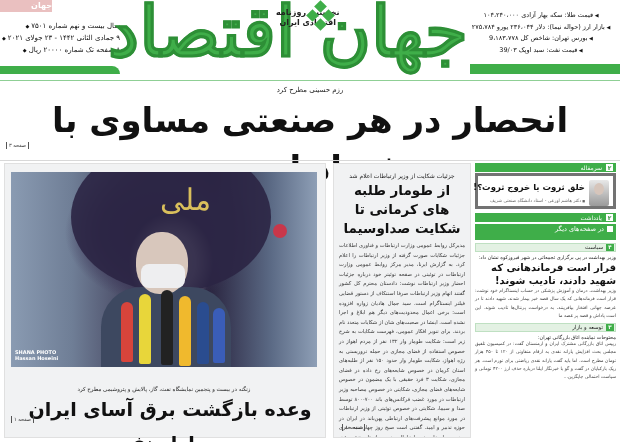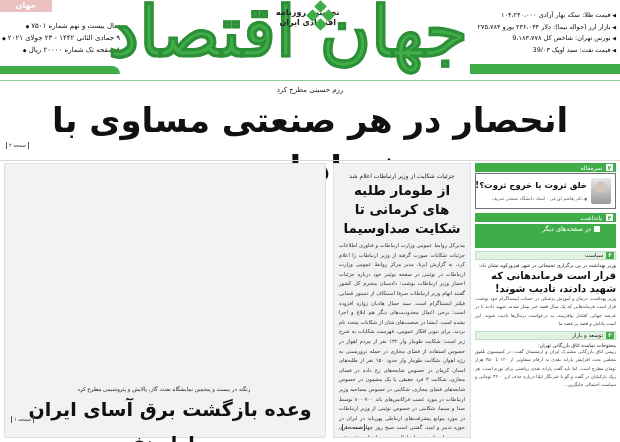--- a/index.html
+++ b/index.html
@@ -4,28 +4,28 @@
 <style>
   * { box-sizing: border-box; margin: 0; padding: 0; }
   html, body { width: 620px; height: 442px; overflow: hidden; background: #ffffff; }
   body { font-family: "DejaVu Sans", sans-serif; color: #111; position: relative; }
 
   
   .masthead { position: absolute; left: 0; top: 0; width: 620px; height: 78px; background: #fff; }
   .mast-left { position: absolute; left: 2px; top: 20px; width: 118px; direction: rtl; text-align: right; }
   .mast-left .line { font-size: 7px; line-height: 12px; white-space: nowrap; color: #111; }
   .mast-left .line::after { content: "◆"; font-size: 5px; margin-right: 2px; }
-  .badge-red { position: absolute; left: 0; top: 0; width: 52px; height: 12px; background: #e7b6b6; color: #fff; font-size: 8px; font-weight: bold; direction: rtl; text-align: center; line-height: 12px; opacity: .85; }
+  .badge-red { position: absolute; left: 0; top: 0; width: 52px; height: 12px; background: #e7b6b6; color: #fff; font-size: 8px; font-weight: bold; direction: rtl; text-align: right; line-height: 12px; opacity: .85; }
   .logo { position: absolute; left: 108px; top: 0; width: 360px; height: 72px; }
   .logo-text { position: absolute; right: 0; top: -10px; font-family: "DejaVu Serif", serif; font-size: 70px; font-weight: bold; color: #3fae49; letter-spacing: -4px; direction: rtl; white-space: nowrap; -webkit-text-stroke: 1px #2d8f36; }
   .tagline { position: absolute; left: 168px; top: 8px; direction: rtl; text-align: center; font-size: 8px; font-weight: bold; line-height: 10px; color: #222; }
   .diamonds { position: absolute; left: 198px; top: 2px; width: 30px; height: 30px; }
   .diamond { position: absolute; width: 9px; height: 9px; background: #3fae49; transform: rotate(45deg); }
   .mast-right { position: absolute; right: 4px; top: 10px; width: 150px; direction: rtl; text-align: right; }
-  .mast-right .line { font-size: 6.5px; line-height: 11.5px; white-space: nowrap; color: #111; }
+  .mast-right .line { font-size: 6.5px; line-height: 11.5px; white-space: nowrap; color: #111; text-align: center; }
   .mast-right .line::before { content: "◀ "; font-size: 5px; }
   .green-bar-left { position: absolute; left: 0; top: 66px; width: 120px; height: 8px; background: #3fae49; border-radius: 0 8px 0 0; }
   .green-bar-right { position: absolute; right: 0; top: 64px; width: 150px; height: 10px; background: #3fae49; }
   .mast-rule { position: absolute; left: 0; top: 80px; width: 620px; height: 1px; background: #8fcf95; }
 
   
   .kicker { position: absolute; left: 0; top: 86px; width: 620px; text-align: center; direction: rtl; font-size: 7px; color: #222; }
   .headline { position: absolute; left: 30px; top: 96px; width: 560px; text-align: center; direction: rtl; font-family: "DejaVu Sans", sans-serif; font-size: 34px; font-weight: 900; letter-spacing: -1px; color: #111; line-height: 48px; }
   .page-ref { font-size: 5px; color: #333; border-left: 1px solid #555; border-right: 1px solid #555; padding: 0 2px; direction: rtl; display: inline-block; line-height: 7px; }
   .page-ref.main { position: absolute; left: 6px; top: 142px; }
@@ -55,27 +55,27 @@
   .mid-col { position: absolute; left: 333px; top: 163px; width: 138px; height: 275px; background: #f1f2f3; border: 1px solid #e0e0e0; padding: 4px 5px; direction: rtl; text-align: right; overflow: hidden; }
   .mid-kicker { font-size: 6px; text-align: center; color: #222; margin-top: 4px; }
   .mid-headline { font-size: 13.5px; font-weight: 900; text-align: center; line-height: 19px; margin-top: 2px; color: #111; letter-spacing: -0.3px; }
   .mid-body { font-size: 5.2px; line-height: 9.6px; color: #333; margin-top: 3px; text-align: justify; }
   .page-ref.mid-ref { position: absolute; left: 8px; bottom: 6px; }
 
   
   .right-col { position: absolute; left: 475px; top: 163px; width: 141px; height: 275px; direction: rtl; text-align: right; }
   .sec-bar { height: 9px; background: #3fae49; color: #fff; font-size: 6px; line-height: 9px; padding-right: 2px; position: relative; }
   .sec-bar .num { display: inline-block; width: 9px; height: 9px; background: #fff; color: #2d8f36; text-align: center; font-weight: bold; margin-left: 3px; border: 1px solid #3fae49; line-height: 7px; }
-  .op-box { border: 1px solid #737373; background: #fff; height: 36px; position: relative; margin: 1px 0 4px; }
+  .op-box { border: 3px solid #737373; background: #fff; height: 36px; position: relative; margin: 1px 0 4px; }
   .op-photo { position: absolute; right: 4px; top: 4px; width: 20px; height: 26px; background: linear-gradient(180deg, #e8e8e8 0%, #c8c8c8 40%, #9a9a9a 100%); border-radius: 2px; }
   .op-photo::before { content: ""; position: absolute; left: 5px; top: 3px; width: 10px; height: 12px; border-radius: 50%; background: #d6c5bb; }
   .op-title { position: absolute; right: 28px; top: 6px; font-size: 8.5px; font-weight: bold; color: #111; white-space: nowrap; }
   .op-author { position: absolute; right: 28px; top: 22px; font-size: 4.5px; color: #666; white-space: nowrap; }
   .op-author::before { content: "■ "; font-size: 3px; }
-  .other-pages { height: 24px; background: #3fae49; color: #fff; font-size: 6.5px; line-height: 10px; padding-right: 16px; margin-top: 2px; }
+  .other-pages { height: 16px; background: #3fae49; color: #fff; font-size: 6.5px; line-height: 10px; padding-right: 3px; margin-top: 2px; }
   .other-pages .sq { display: inline-block; width: 6px; height: 6px; background: #fff; margin-left: 3px; vertical-align: middle; }
   .sub-bar { height: 9px; background: #e3f1e3; border: 1px solid #bfe0c2; font-size: 5.5px; line-height: 7px; padding-right: 1px; margin-top: 3px; color: #222; }
   .sub-bar .num { display: inline-block; width: 8px; height: 7px; background: #3fae49; color: #fff; text-align: center; font-weight: bold; margin-left: 3px; }
   .r-kicker { font-size: 5px; color: #222; margin-top: 2px; }
   .r-headline { font-size: 10px; font-weight: 900; line-height: 13px; color: #111; margin-top: 1px; }
   .r-body { font-size: 4.6px; line-height: 8.3px; color: #444; text-align: justify; }
 </style>
 </head>
 <body>
 
@@ -111,20 +111,40 @@
   <div class="green-bar-right"></div>
 </div>
 <div class="mast-rule"></div>
 
 <div class="kicker">رزم حسینی مطرح کرد</div>
 <div class="headline">انحصار در هر صنعتی مساوی با فساد است</div>
 <span class="page-ref main">صفحه ۳</span>
 <div class="section-rule"></div>
 
 <div class="photo-panel">
+  <div class="photo">
+    <div class="arch"></div>
+    <div class="calli">ملی</div>
+    <div class="redlight"></div>
+    <div class="person">
+      <div class="body"></div>
+      <div class="head"></div>
+      <div class="mask"></div>
+      <div class="mic" style="left:20px;top:70px;height:60px;background:#d8443b;"></div>
+      <div class="mic" style="left:38px;top:62px;height:70px;background:#e8d63a;"></div>
+      <div class="mic" style="left:60px;top:58px;height:75px;background:#222;"></div>
+      <div class="mic" style="left:78px;top:64px;height:70px;background:#f0b92d;"></div>
+      <div class="mic" style="left:96px;top:70px;height:62px;background:#2a4c8f;"></div>
+      <div class="mic" style="left:112px;top:76px;height:55px;background:#3a5db8;"></div>
+    </div>
+    <div class="credit">
+      <div>SHANA PHOTO</div>
+      <div>Hassan Hoseini</div>
+    </div>
+  </div>
   <div class="photo-kicker">زنگنه در بیست و پنجمین نمایشگاه نفت، گاز، پالایش و پتروشیمی مطرح کرد</div>
   <div class="photo-headline">وعده بازگشت برق آسای ایران به بازار نفت</div>
   <span class="page-ref photo-ref">صفحه ۱</span>
 </div>
 
 <div class="mid-col">
   <div class="mid-kicker">جزئیات شکایت از وزیر ارتباطات اعلام شد</div>
   <div class="mid-headline">از طومار طلبه های کرمانی تا شکایت صداوسیما</div>
   <div class="mid-body">مدیرکل روابط عمومی وزارت ارتباطات و فناوری اطلاعات جزئیات شکایات صورت گرفته از وزیر ارتباطات را اعلام کرد. به گزارش ایرنا، مدیر مرکز روابط عمومی وزارت ارتباطات در توئیتی در صفحه توئیتر خود درباره جزئیات احضار وزیر ارتباطات نوشت: دادستان محترم کل کشور گفتند اتهام وزیر ارتباطات صرفا استنکاف از دستور قضایی فیلتر اینستاگرام است. سید جمال هادیان زواره افزوده است: برخی اعمال محدودیت‌های دیگر هم ابلاغ و اجرا نشده است. اینشا در صحبت‌های شان از شکایات متعدد نام بردند. برای تنویر افکار عمومی، فهرست شکایات به شرح زیر است: شکایت طومار وار ۱۳۲ نفر از مردم اهواز در خصوص استفاده از فضای مجازی در حمله تروریستی به رژه اهواز، شکایت طومار وار حدود ۱۵۰ نفر از طلبه‌های استان کرمان در خصوص شایعه‌های رخ داده در فضای مجازی، شکایت ۳ فرد حقیقی با یک مضمون در خصوص شایعه‌های فضای مجازی، شکایتی در خصوص مصاحبه وزیر ارتباطات در مورد غضب فرکانس‌های باند ۷۰۰-۸۰۰ توسط صدا و سیما، شکایتی در خصوص توئیتی از وزیر ارتباطات در مورد موانع پیشرفت‌های ارتباطی پهن‌باند در ایران در حوزه تدبیر و امید. گفتنی است صبح روز چهارشنبه خبری مبنی بر احضار وزیر ارتباطات در رسانه‌ها منتشر شد. خبری که حکایت از اعلام جرائم متعدد توسط دادستان کل کشور علیه وزیر ارتباطات داشت. در متن این خبر آمده بود که محمدجواد آذری جهرمی به دلیل استنکاف از اجرای ارائه قضایی در مورد فیلتر کردن اینستاگرام طی حکم صادره استنکاف از اجرای دستورات مقام‌های دولتی که اشاره به ابلاغ رییس مرکز ملی فضای مجازی به وزارت ارتباطات برای کاهش پهنای باند بین‌الملل و محدودسازی پیام رسان‌های خارجی دارد، احضار شده است.</div>
   <span class="page-ref mid-ref">صفحه ۸</span>

